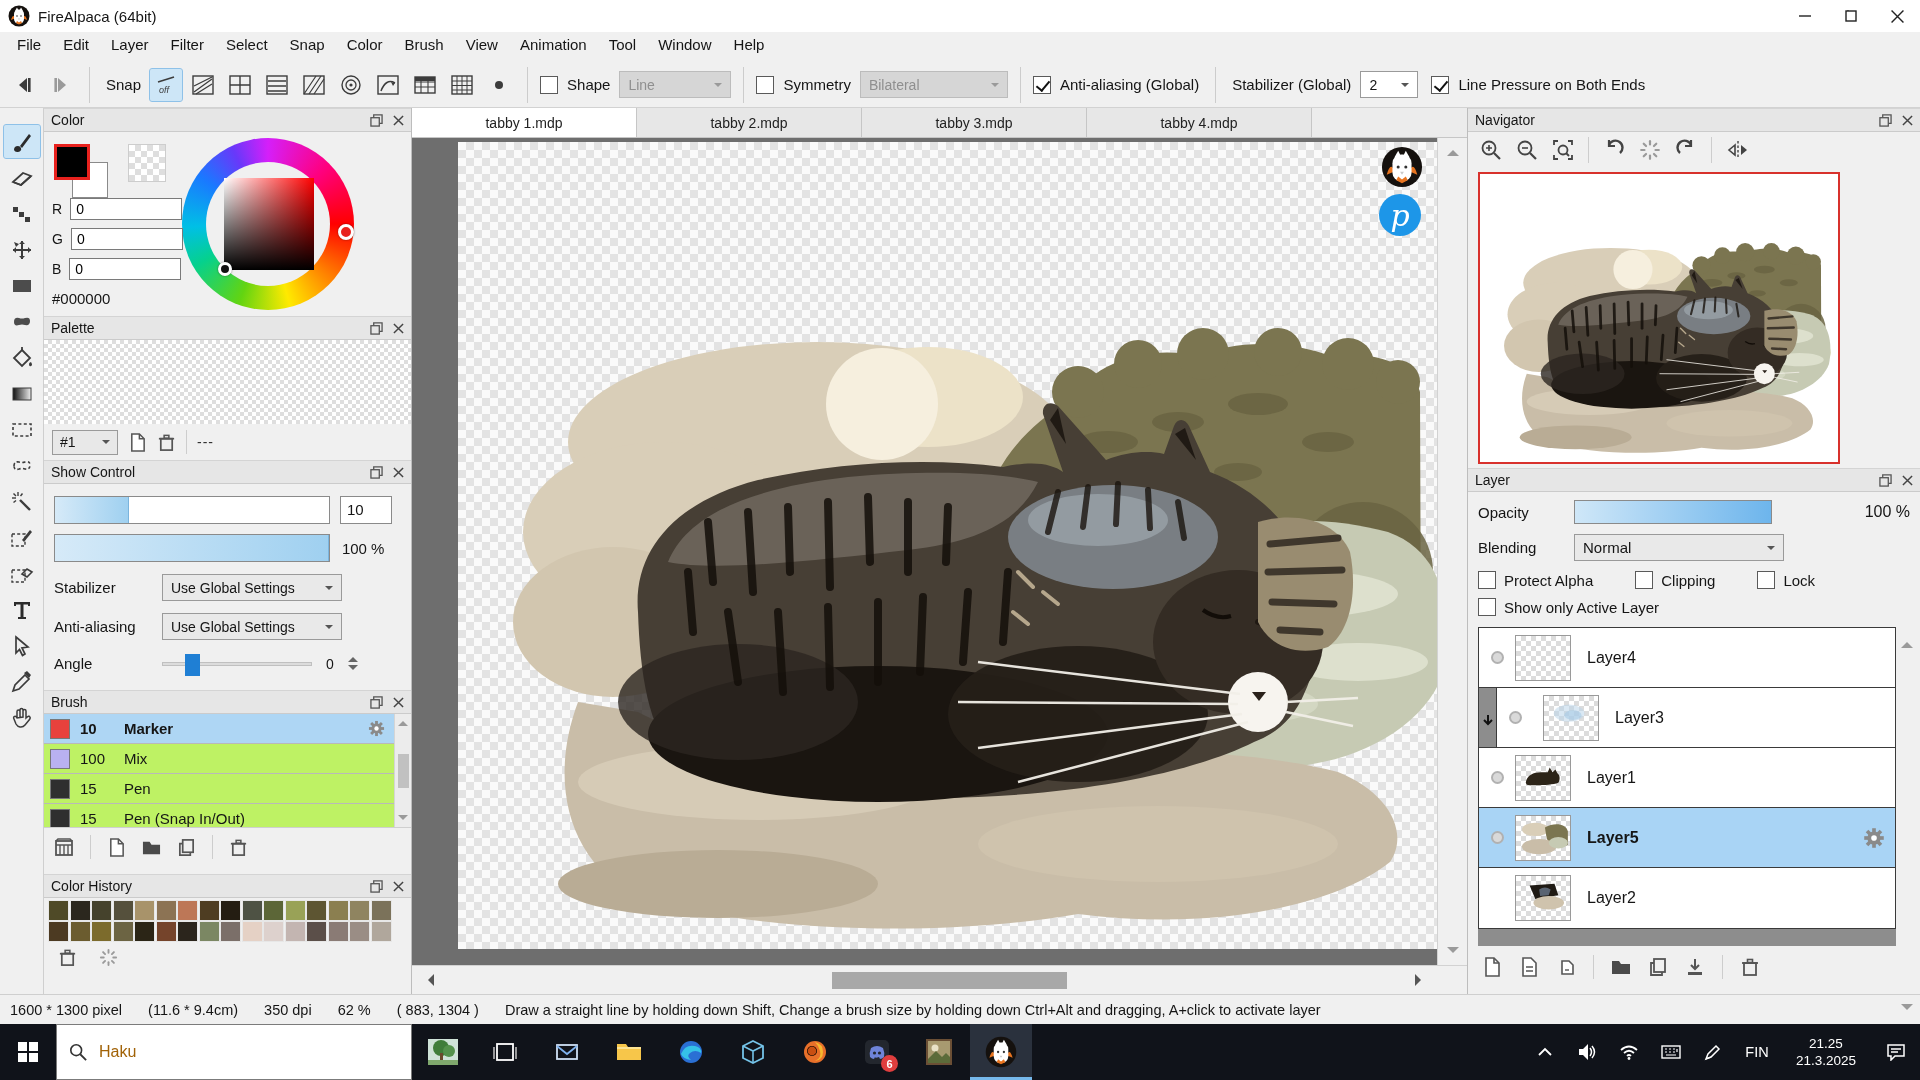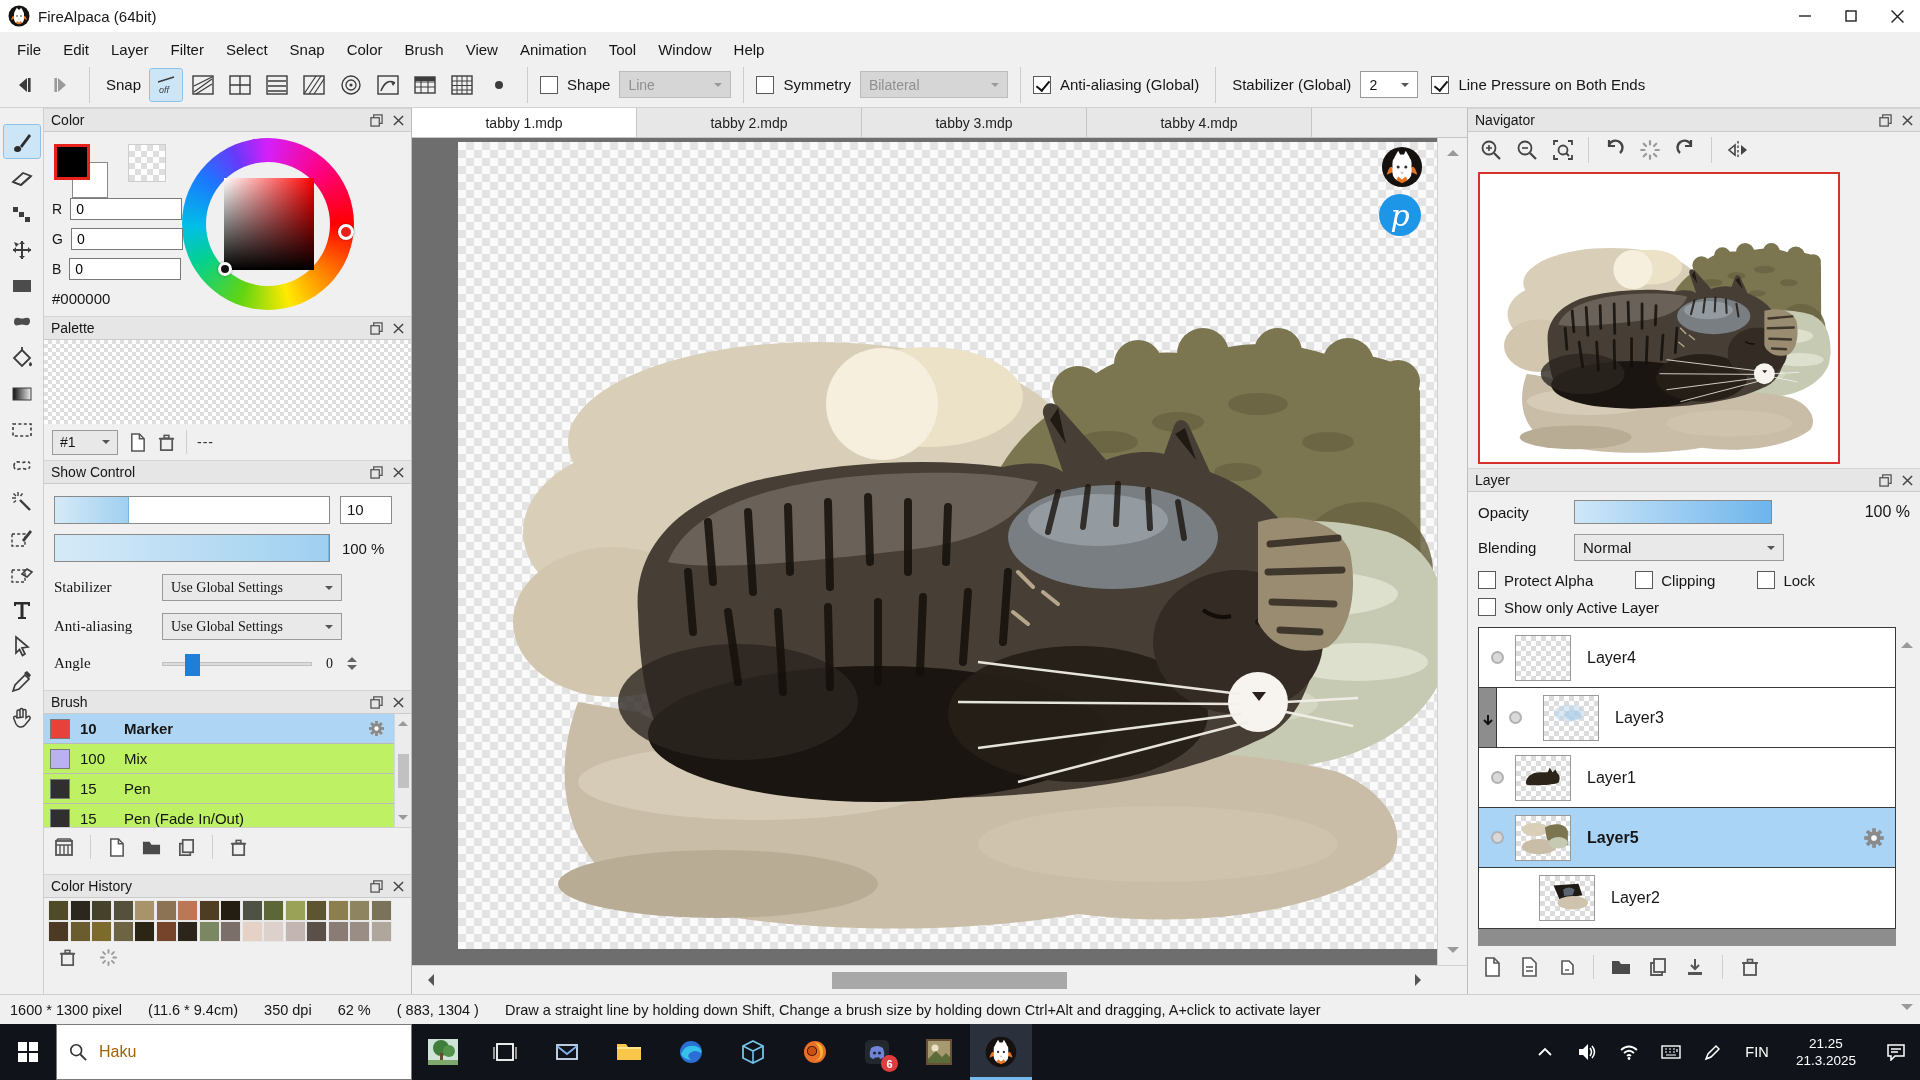--- a/index.html
+++ b/index.html
@@ -7,21 +7,21 @@
   body { font-family:"Liberation Sans", sans-serif; }
   .app { width:1920px; height:1080px; position:relative; background:#f0f0f0; overflow:hidden; color:#151515; font-size:14px; }
 
   
   .titlebar { height:32px; background:#ffffff; display:flex; align-items:center; padding-left:8px; gap:8px; }
   .title-text { font-size:15px; }
   .win-controls { margin-left:auto; display:flex; height:32px; }
   .win-btn { width:46px; height:32px; display:flex; align-items:center; justify-content:center; }
 
   
-  .menubar { height:30px; display:flex; align-items:flex-end; padding-left:6px; background:#f0f0f0; }
+  .menubar { height:30px; display:flex; align-items:flex-start; padding-left:6px; background:#f0f0f0; }
   .menu-item { padding:4px 11px; font-size:15px; }
 
   
   .toolbar { height:46px; display:flex; align-items:center; background:#f0f0f0; border-bottom:1px solid #d2d2d2; padding:0 8px; gap:5px; }
   .tb-sep { width:1px; height:36px; background:#cccccc; margin:0 7px; align-self:center; }
   .tb-btn { width:32px; height:32px; display:flex; align-items:center; justify-content:center; border-radius:2px; }
   .tb-btn.active { background:#cde6f7; outline:1px solid #8ec1e8; }
   .tb-label { font-size:15px; margin:0 4px; }
   .cb { width:18px; height:18px; background:#fff; border:1px solid #5a5a5a; display:inline-block; position:relative; flex:none; }
   .cb.checked::after { content:""; position:absolute; left:5px; top:1px; width:6px; height:11px; border-right:2.5px solid #111; border-bottom:2.5px solid #111; transform:rotate(40deg); }
@@ -64,21 +64,21 @@
   .palette-foot { height:36px; display:flex; align-items:center; gap:10px; padding:0 8px; }
   .mini-dd { width:66px; height:25px; background:#e8e8e8; border:1px solid #9a9a9a; display:flex; align-items:center; padding:0 7px; font-size:14px; }
   .vsep { width:1px; height:24px; background:#cdcdcd; }
   .dashes { color:#333; letter-spacing:1px; }
 
   .bc-body { height:206px; padding:12px 10px 0; }
   .slider1 { height:28px; border:1px solid #8a8a8a; background:#fff; position:relative; width:276px; display:inline-block; vertical-align:middle; }
   .slider1 .fill { position:absolute; left:0; top:0; bottom:0; background:linear-gradient(to right,#d6eaf8,#9fd0f0); border-right:1px solid #7ab4dd; }
   .val-box { display:inline-block; vertical-align:middle; width:52px; height:28px; border:1px solid #8a8a8a; background:#fff; line-height:26px; padding-left:6px; margin-left:6px; font-size:15px; }
   .val-plain { display:inline-block; vertical-align:middle; margin-left:8px; font-size:15px; }
-  .bc-row { margin-top:12px; display:flex; align-items:center;font-family:Liberation Serif, serif; }
+  .bc-row { margin-top:12px; display:flex; align-items:center; }
   .bc-row .lbl { width:108px; font-size:15px; }
   .bc-dd { width:180px; height:27px; background:#e9e9e9; border:1px solid #9a9a9a; display:flex; align-items:center; padding:0 8px; font-size:14px; }
   .angle-track { width:150px; height:4px; background:#dcdcdc; border:1px solid #c0c0c0; position:relative; margin-right:14px; }
   .angle-thumb { position:absolute; left:22px; top:-9px; width:15px; height:22px; background:#1f7fd4; }
   .spin { display:flex; flex-direction:column; gap:3px; margin-left:14px; }
   .spin i { width:0; height:0; border:5px solid transparent; display:block; }
   .spin .up { border-bottom-color:#666; }
   .spin .dn { border-top-color:#666; }
 
   .brush-body { height:160px; display:flex; flex-direction:column; }
@@ -131,21 +131,21 @@
   .layer-ctl { padding:8px 10px 0; }
   .lrow-ctl { display:flex; align-items:center; margin-bottom:10px; }
   .lrow-ctl .lbl { width:96px; font-size:15px; }
   .op-track { width:198px; height:24px; border:1px solid #8a8a8a; background:linear-gradient(to right,#cfe7f8,#6db5ec); }
   .op-val { margin-left:auto; font-size:16px; }
   .blend-dd { width:210px; height:27px; background:#e9e9e9; border:1px solid #9a9a9a; display:flex; align-items:center; padding:0 8px; font-size:15px; }
   .check-row { display:flex; align-items:flex-end; gap:8px; margin-bottom:9px; font-size:15px; flex-wrap:nowrap; }
   .check-row .gap { width:26px; }
   .layer-list { margin:2px 24px 0 10px; border:1px solid #3a3a3a; background:#fff; position:relative; }
   .lrow { height:60px; display:flex; align-items:center; border-bottom:1px solid #3a3a3a; background:#fff; position:relative; }
-  .lrow:last-child { border-bottom:none;margin-left:24px; }
+  .lrow:last-child { border-bottom:none; }
   .lrow.selected { background:#a9d4f5; }
   .lvis { width:36px; display:flex; justify-content:center; flex:none; }
   .dot { width:13px; height:13px; border-radius:50%; background:#d9d9d9; border:2px solid #b1b1b1; }
   .lthumb { width:56px; height:46px; border:1px solid #9a9a9a; position:relative; overflow:hidden; flex:none;
     background-image:linear-gradient(45deg,#dcdcdc 25%,transparent 25%,transparent 75%,#dcdcdc 75%),linear-gradient(45deg,#dcdcdc 25%,transparent 25%,transparent 75%,#dcdcdc 75%);
     background-size:10px 10px; background-position:0 0,5px 5px; background-color:#fff; }
   .lthumb svg { position:absolute; inset:0; width:100%; height:100%; }
   .lname { margin-left:16px; font-size:16px; }
   .lrow.selected .lname { font-weight:bold; }
   .lgear { margin-left:auto; margin-right:10px; }
@@ -735,21 +735,21 @@
             <span class="b-name">Mix</span>
           </div>
           <div class="b-row">
             <span class="b-sw" style="background: rgb(47, 47, 47);"></span>
             <span class="b-size">15</span>
             <span class="b-name">Pen</span>
           </div>
           <div class="b-row">
             <span class="b-sw" style="background: rgb(47, 47, 47);"></span>
             <span class="b-size">15</span>
-            <span class="b-name">Pen (Fade In/Out)</span>
+            <span class="b-name">Pen (Snap In/Out)</span>
           </div>
           <div class="list-scroll">
             <span class="arrbtn">
                 <span class="chev up" style="border-width:5px;display:block"></span>
               </span>
             <span class="thumbv"></span>
             <span class="arrbtn">
                 <span class="chev down" style="border-width:5px;display:block"></span>
               </span>
           </div>

